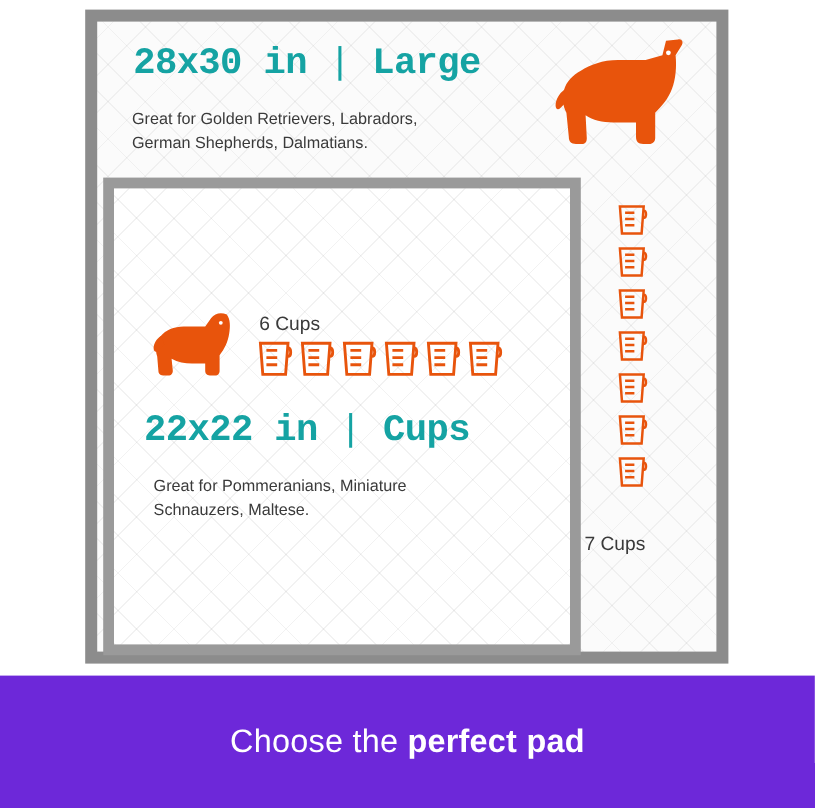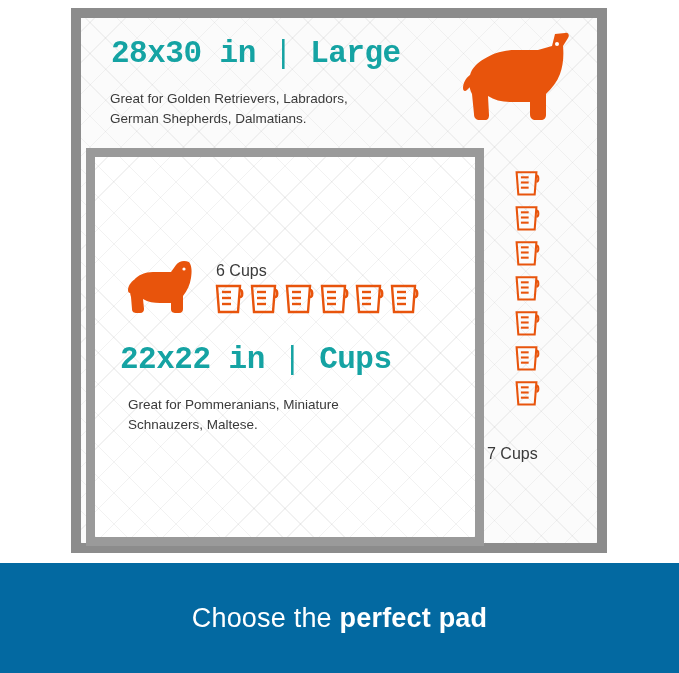--- a/index.html
+++ b/index.html
@@ -138,21 +138,21 @@
     top: 256px;
   }
 
   
   .banner {
     position: absolute;
     left: 0;
     top: 563px;
     width: 679px;
     height: 110px;
-    background: #0369a1;
+    background: #6d28d9;
     display: flex;
     align-items: center;
     justify-content: center;
   }
   .banner-text {
     color: #ffffff;
     font-size: 27px;
     font-weight: 400;
     letter-spacing: 0.2px;
     white-space: nowrap;

